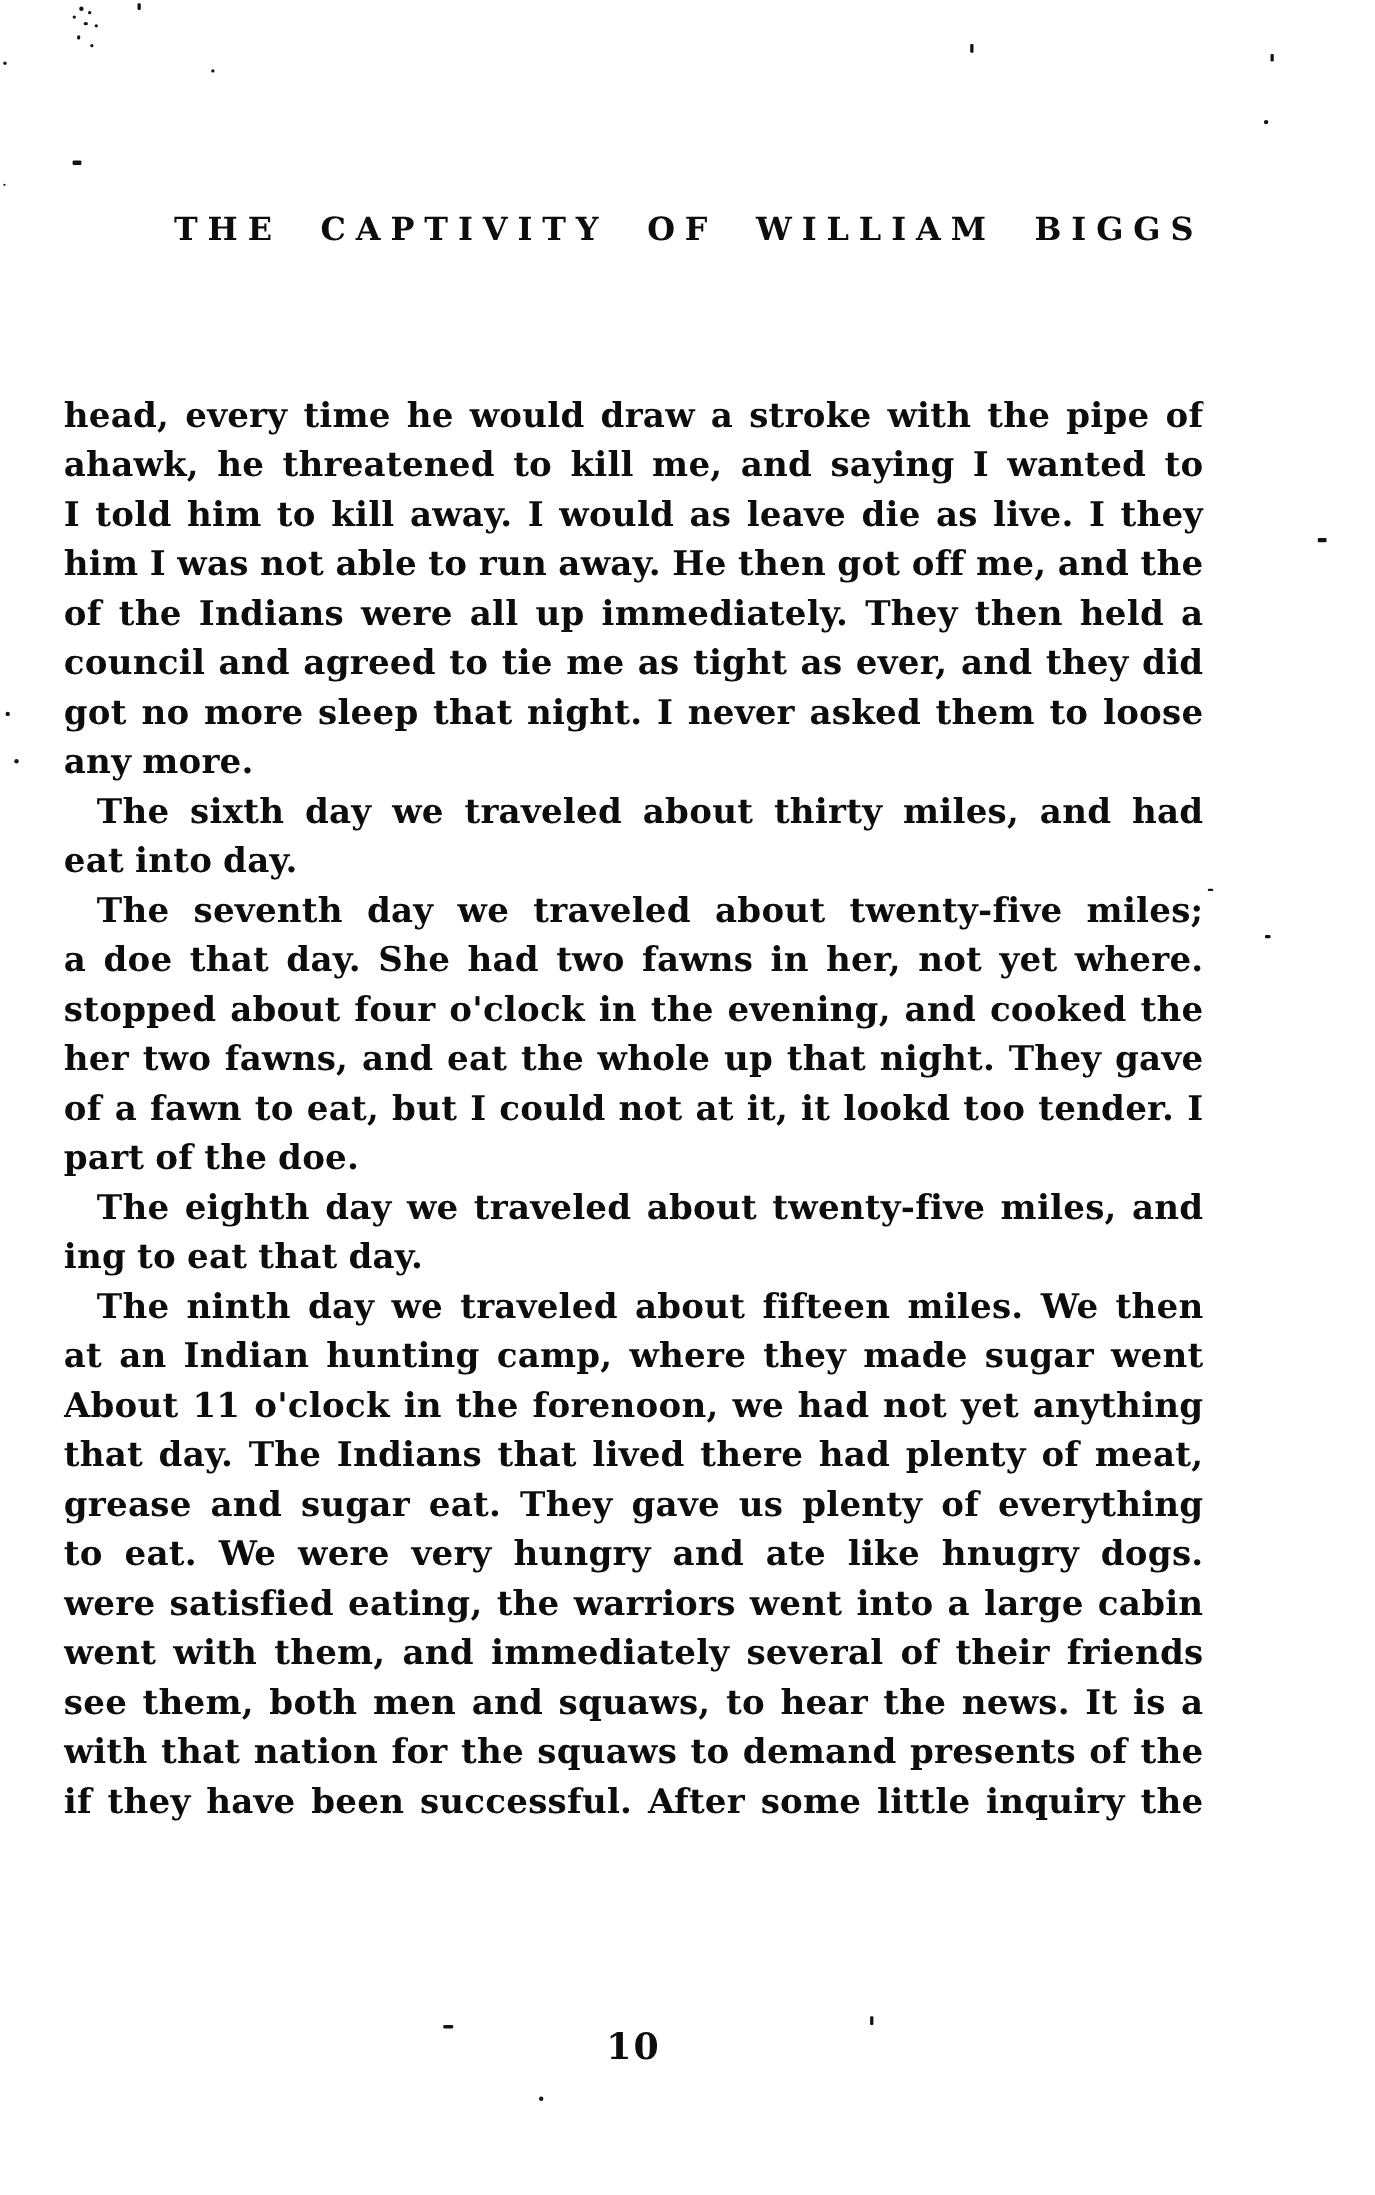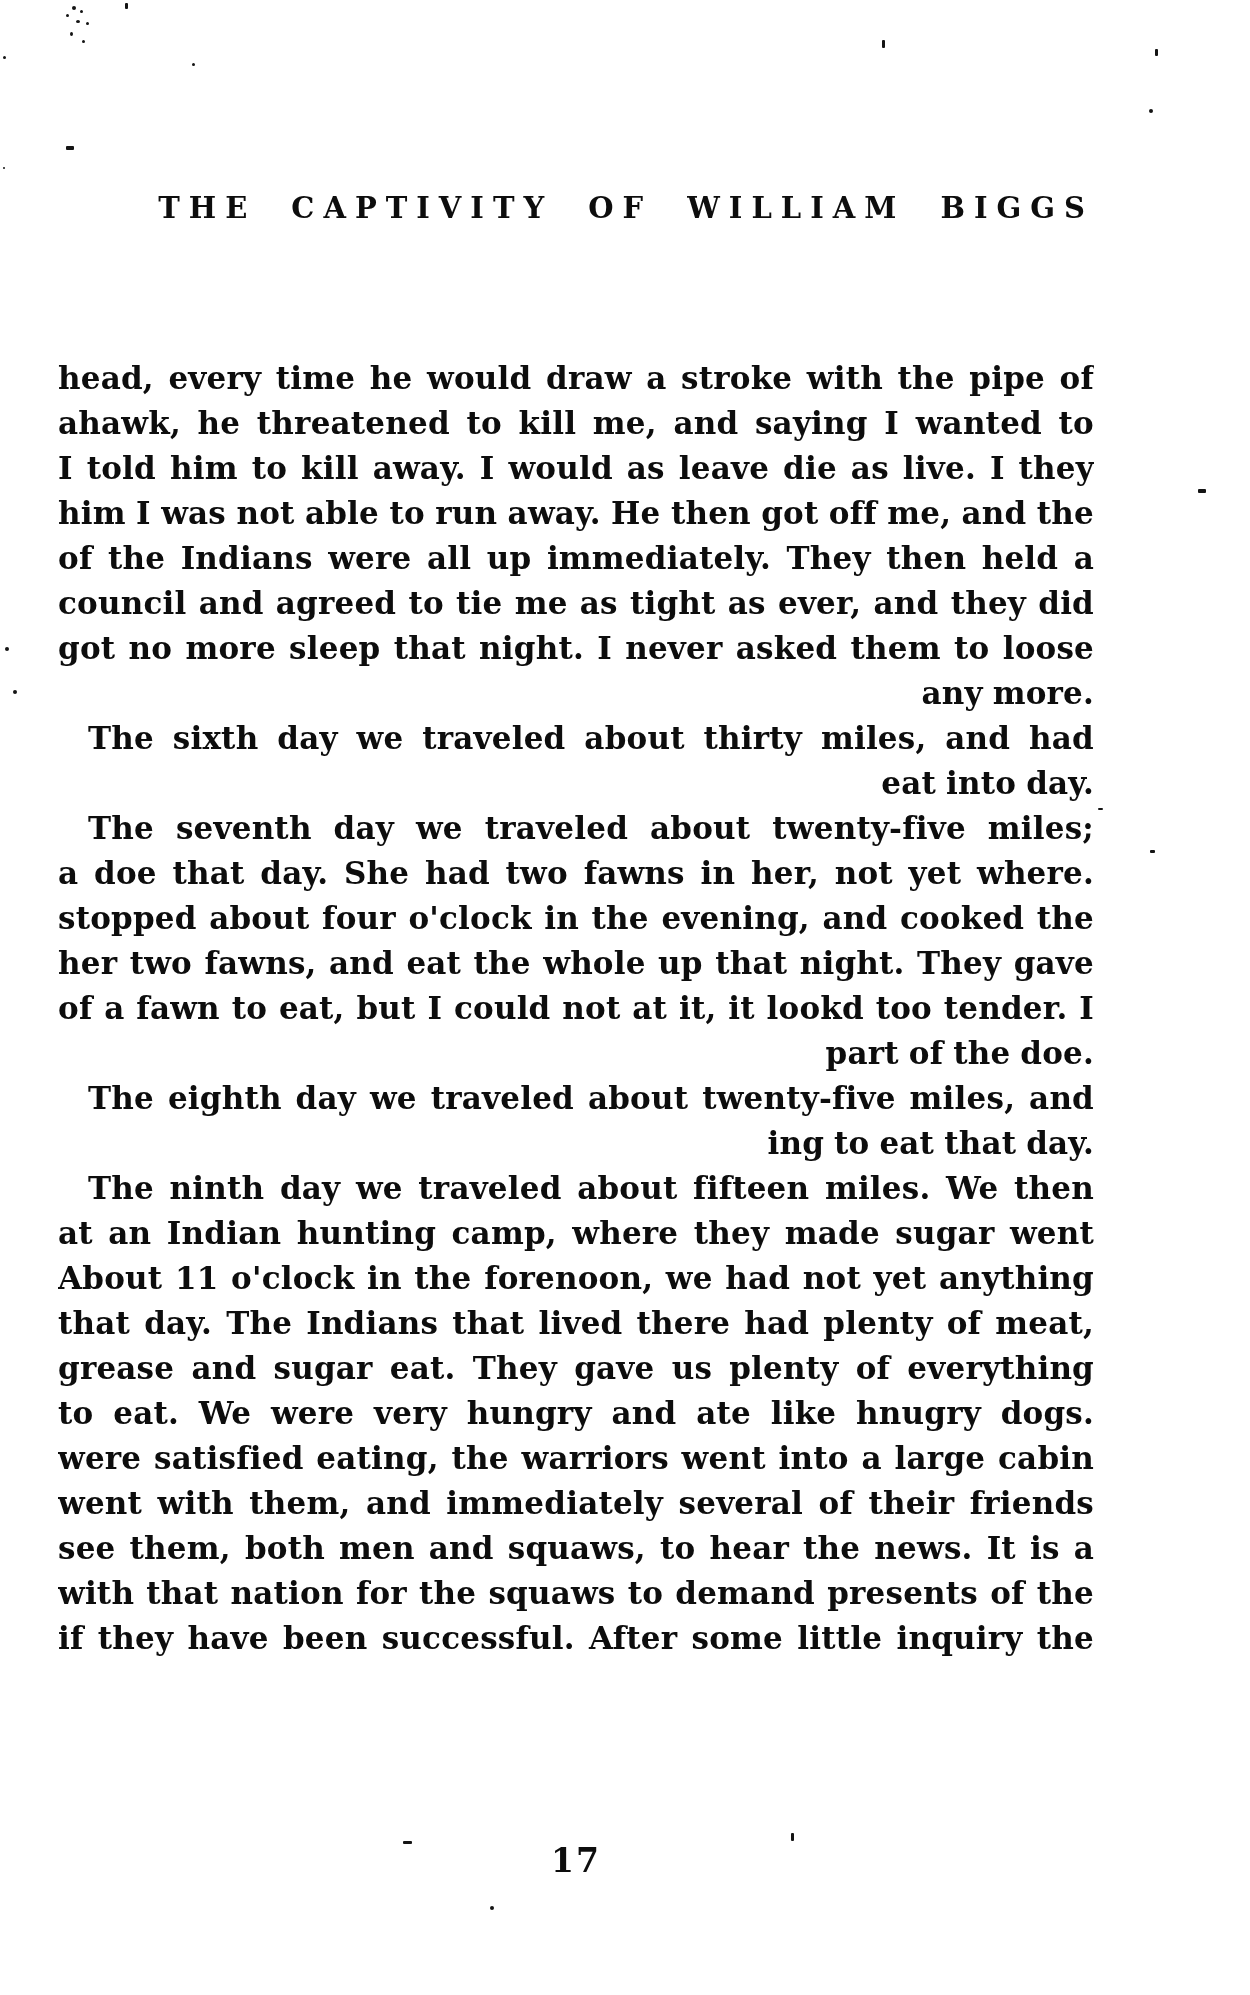--- a/index.html
+++ b/index.html
@@ -43,21 +43,21 @@
     overflow: hidden;
     word-spacing: -1px;
     letter-spacing: 0.2px;
   }
   .line::after {
     content: "";
     display: inline-block;
     width: 100%;
     height: 0;
   }
-  .line.end { text-align: right; }
+  .line.end { text-align: left; }
   .line.end::after { content: none; }
   .line.indent { text-indent: 30px; }
   .page-number {
     position: absolute;
     left: 58px;
     top: 1841px;
     width: 1036px;
     text-align: center;
     font-size: 33px;
     font-weight: bold;
@@ -118,21 +118,21 @@
       <div class="line">to eat. We were very hungry and ate like hnugry dogs. When we</div>
       <div class="line">were satisfied eating, the warriors went into a large cabin and I</div>
       <div class="line">went with them, and immediately several of their friends came in</div>
       <div class="line">see them, both men and squaws, to hear the news. It is a custom</div>
       <div class="line">with that nation for the squaws to demand presents of the warriors</div>
       <div class="line">if they have been successful. After some little inquiry the squaws</div>
     </div>
 
   </div>
 
-  <div class="page-number">17</div>
+  <div class="page-number">10</div>
 
   <div class="speck" style="left:72px;  top:6px;   width:4px; height:4px;"></div>
   <div class="speck" style="left:80px;  top:10px;  width:3px; height:3px;"></div>
   <div class="speck" style="left:66px;  top:14px;  width:3px; height:3px;"></div>
   <div class="speck" style="left:76px;  top:20px;  width:4px; height:3px;"></div>
   <div class="speck" style="left:86px;  top:22px;  width:3px; height:3px;"></div>
   <div class="speck" style="left:70px;  top:32px;  width:3px; height:4px;"></div>
   <div class="speck" style="left:82px;  top:40px;  width:3px; height:3px;"></div>
   <div class="speck bar" style="left:125px; top:3px;  width:3px; height:6px;"></div>
   <div class="speck" style="left:192px; top:63px;  width:3px; height:3px;"></div>

